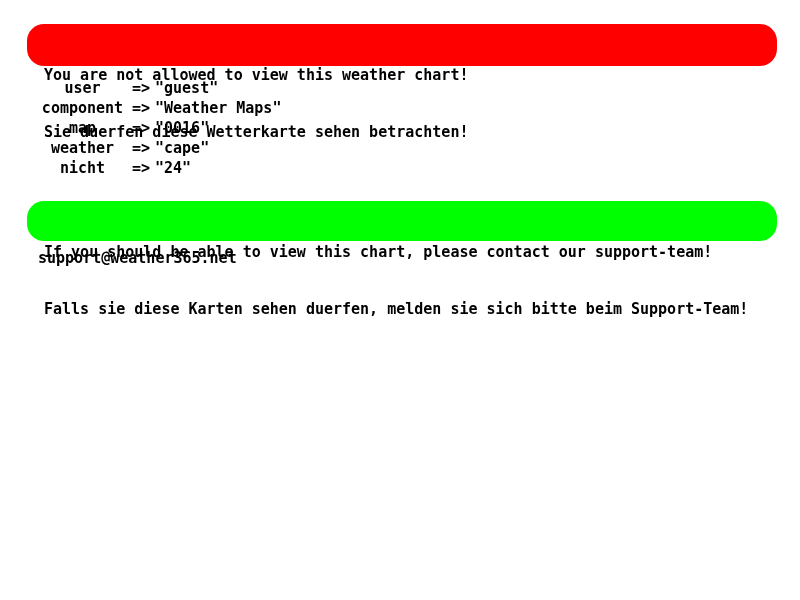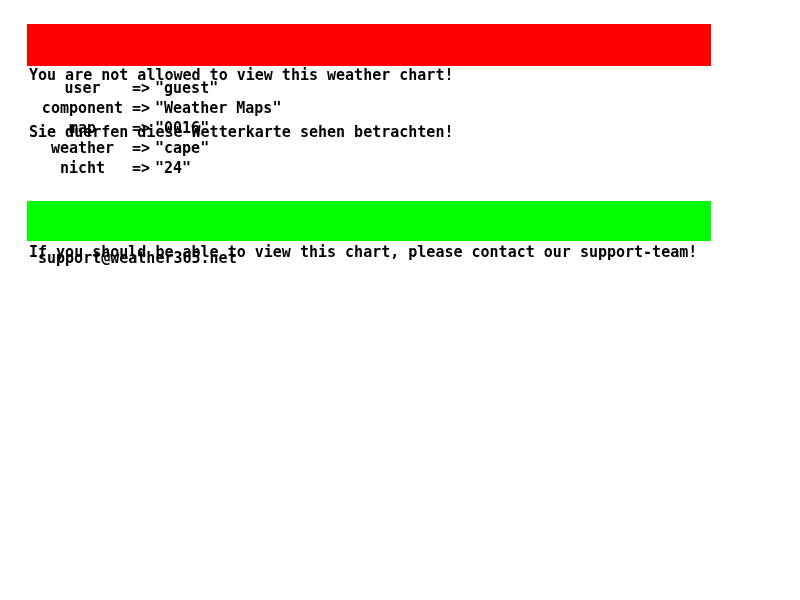--- a/index.html
+++ b/index.html
@@ -14,25 +14,26 @@
     background: #ffffff;
     overflow: hidden;
     font-family: "DejaVu Sans Mono", "Liberation Mono", monospace;
     font-weight: bold;
     font-size: 15px;
     color: #000000;
   }
   .banner {
     position: absolute;
     left: 27px;
-    width: 684px;
+    width: 750px;
     box-sizing: border-box;
-    padding: 4px 0 0 2px;
+    padding: 4px 0 0 17px;
     line-height: 19px;
     white-space: pre;
+    border-radius: 17px;
   }
   .banner-denied {
     top: 24px;
     height: 42px;
     background: #ff0000;
   }
   .banner-support {
     top: 201px;
     height: 40px;
     background: #00ff00;
@@ -101,19 +102,20 @@
     </div>
     <div class="kv-row">
       <span class="kv-key">nicht</span>
       <span class="kv-arrow">=&gt;</span>
       <span class="kv-value">"24"</span>
     </div>
   </div>
 
   <div class="banner banner-support" style="background: rgb(0, 255, 0);">
     <div>If you should be able to view this chart, please contact our support-team!</div>
+    <div>Falls sie diese Karten sehen duerfen, melden sie sich bitte beim Support-Team!</div>
   </div>
 
   <div class="footer">
     <span>support@weather365.net</span>
   </div>
 
 </div>
 
 </body></html>

